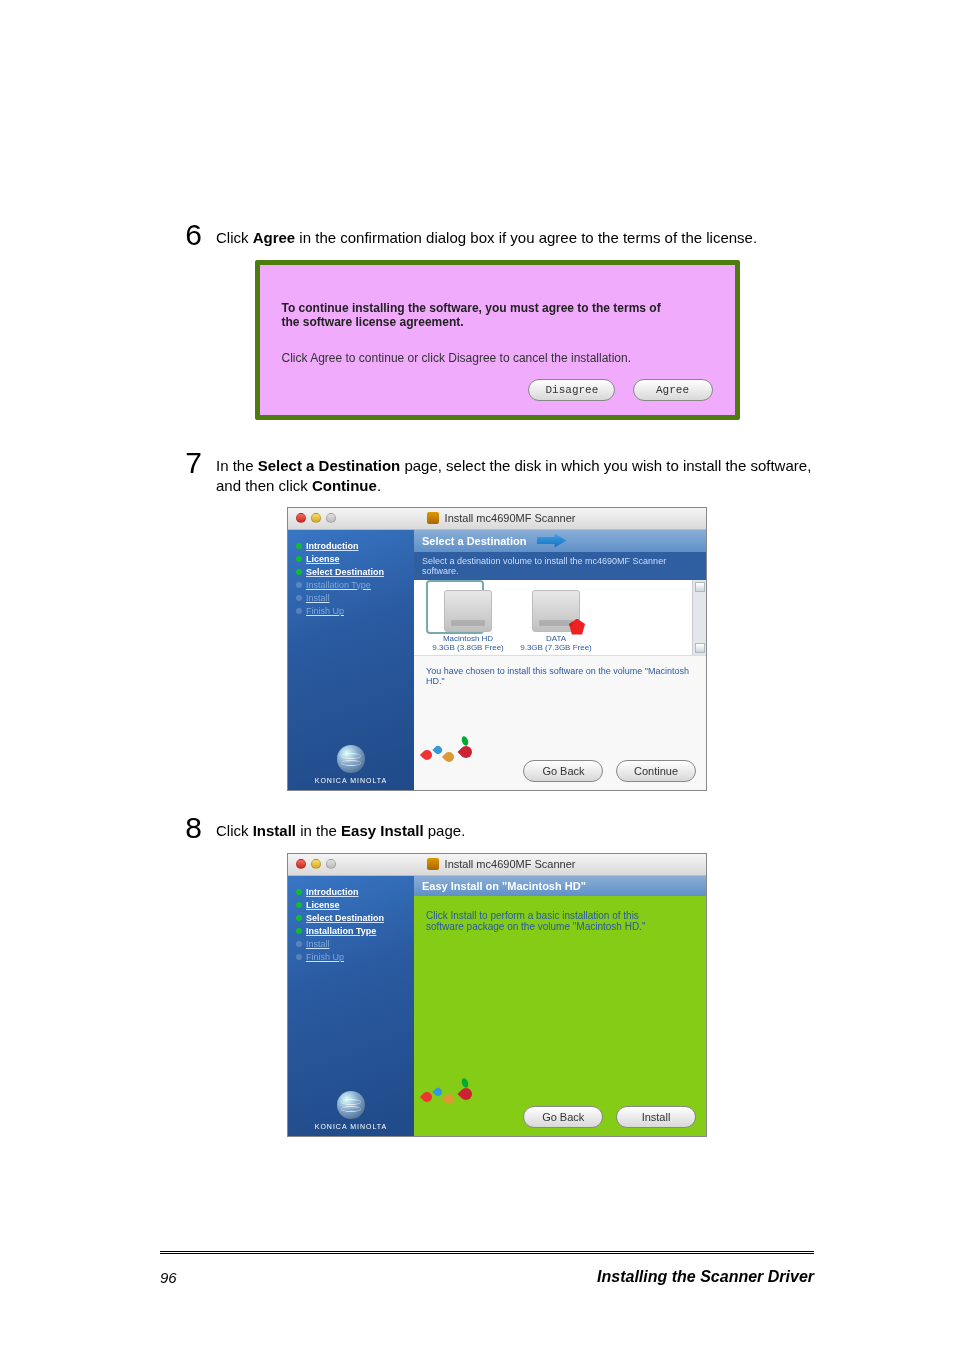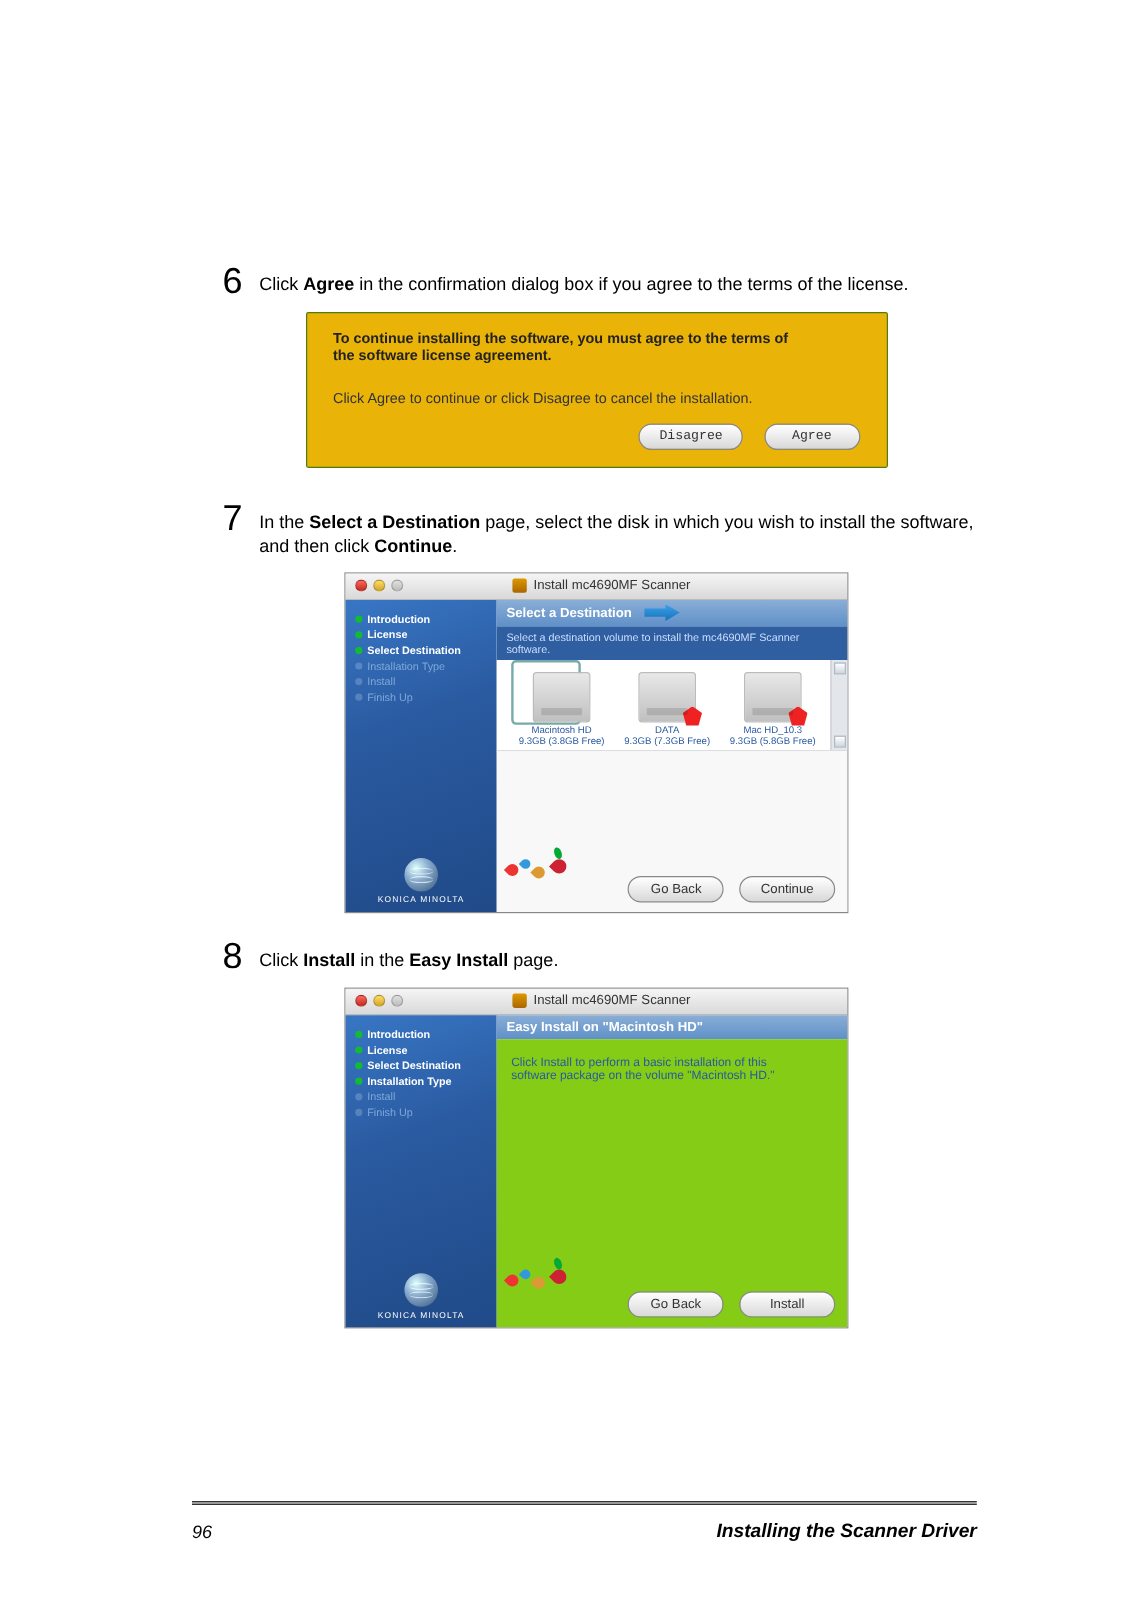--- a/index.html
+++ b/index.html
@@ -5,21 +5,21 @@
   * { box-sizing: border-box; margin: 0; padding: 0; }
   html, body { width: 954px; height: 1350px; background: #fff; font-family: Arial, Helvetica, sans-serif; color: #000; }
   .page { width: 954px; height: 1350px; position: relative; padding: 220px 140px 80px 180px; }
   .step { display: flex; align-items: flex-start; gap: 14px; margin-bottom: 10px; }
   .step-num { font-size: 30px; font-weight: 400; line-height: 1; color: #000; min-width: 22px; text-align: right; }
   .step-text { font-size: 15px; line-height: 1.35; padding-top: 8px; flex: 1; }
   .step-text b { font-weight: bold; }
 
   
   .dlg1-wrap { width: 485px; margin: 6px auto 28px; }
-  .dlg1 { border: 1px solid #4d7c0f; border-radius: 2px; background: #eab308; padding: 14px 22px 14px; font-size: 12px; color: #333; }
+  .dlg1 { border: 5px solid #4d7c0f; border-radius: 2px; background: #f0abfc; padding: 36px 22px 14px; font-size: 12px; color: #333; }
   .dlg1 .line1 { color: #222; margin-bottom: 22px; }
   .dlg1 .line1 b { font-weight: bold; }
   .dlg1 .line2 { color: #333; margin-bottom: 14px; }
   .dlg1 .btnrow { text-align: right; font-family: Liberation Mono, monospace; }
   .aquabtn {
     display: inline-block; min-width: 80px; height: 22px; line-height: 20px;
     border-radius: 11px; border: 1px solid #888;
     background: linear-gradient(#ffffff, #d8d8d8);
     font-size: 11px; color: #333; text-align: center; padding: 0 16px;
     margin-left: 10px;
@@ -29,21 +29,21 @@
   .installer-wrap { width: 420px; margin: 8px auto 22px; border: 1px solid #888; position: relative; font-size: 10px; }
   .titlebar { height: 22px; display: flex; align-items: center; background: linear-gradient(#f5f5f5,#d9d9d9); border-bottom: 1px solid #bbb; }
   .tb-btns { display: flex; gap: 5px; padding-left: 8px; }
   .tb-dot { width: 10px; height: 10px; border-radius: 50%; border: 1px solid rgba(0,0,0,0.2); }
   .tb-red { background: linear-gradient(#fd665a,#c32e22); }
   .tb-yel { background: linear-gradient(#fcdd6a,#d3a725); }
   .tb-grn { background: linear-gradient(#e0e0e0,#bcbcbc); }
   .tb-title { flex: 1; text-align: center; font-size: 11px; color: #333; padding-right: 40px; display: flex; justify-content: center; align-items: center; gap: 6px; }
   .tb-icon { width: 12px; height: 12px; background: linear-gradient(#d90,#a60); border-radius: 2px; position: relative; }
   .inst-body { display: flex; height: 260px; }
-  .sidebar { width: 126px; background: linear-gradient(160deg,#3876c4 0%,#2a5aa0 40%,#204a88 100%); color: #cfe2ff; padding: 8px 6px 6px 8px; font-size: 9px; position: relative; overflow: hidden; }
+  .sidebar { width: 126px; background: linear-gradient(160deg,#3876c4 0%,#2a5aa0 40%,#204a88 100%); color: #cfe2ff; padding: 8px 6px 6px 8px; font-size: 9px; position: relative; overflow: hidden; text-decoration: underline; }
   .sidebar-item { margin: 3px 0; display: flex; align-items: center; gap: 4px; }
   .bullet { width: 6px; height: 6px; border-radius: 50%; flex-shrink: 0; }
   .b-done { background: #1b3; }
   .b-pend { background: rgba(255,255,255,0.2); }
   .done-lbl { color: #fff; font-weight: bold; }
   .cur-lbl  { color: #fff; font-weight: bold; }
   .pend-lbl { color: #7ea8da; }
   .km-logo-area { position: absolute; bottom: 6px; left: 0; right: 0; text-align: center; font-size: 7px; letter-spacing: 1px; color: #fff; }
   .km-globe { width: 28px; height: 28px; margin: 0 auto 4px; border-radius: 50%; background: radial-gradient(circle at 35% 30%, #dff 0%, #8ac 40%, #357 100%); position: relative; }
   .km-globe::before, .km-globe::after { content: ""; position: absolute; left: 4px; right: 4px; height: 4px; border: 1px solid rgba(255,255,255,0.7); border-left: none; border-right: none; border-radius: 50%; }
@@ -169,33 +169,27 @@
             <div class="vol-name">Macintosh HD</div>
             <div class="vol-free">9.3GB (3.8GB Free)</div>
           </div>
           <div class="vol">
             <div class="vol-icon">
                 <span class="vol-badge"></span>
               </div>
             <div class="vol-name">DATA</div>
             <div class="vol-free">9.3GB (7.3GB Free)</div>
           </div>
-          <div class="vol">
-            <div class="vol-icon">
-                <span class="vol-badge"></span>
-              </div>
-            <div class="vol-name">Mac HD_10.3</div>
-            <div class="vol-free">9.3GB (5.8GB Free)</div>
-          </div>
           <div class="scroll-stub">
             <div class="scroll-arrow"></div>
             <div class="scroll-arrow"></div>
           </div>
         </div>
         <div class="msg-area">
+          <div>You have chosen to install this software on the volume "Macintosh HD."</div>
           <div class="footer-flowers">
             <span class="petal p1"></span>
               <span class="petal p2"></span>
               <span class="petal p3"></span>
               <span class="petal p4"></span>
               <span class="petal p5"></span>
           </div>
           <div class="btn-row">
             <span class="aquabtn">Go Back</span>
             <span class="aquabtn">Continue</span>

